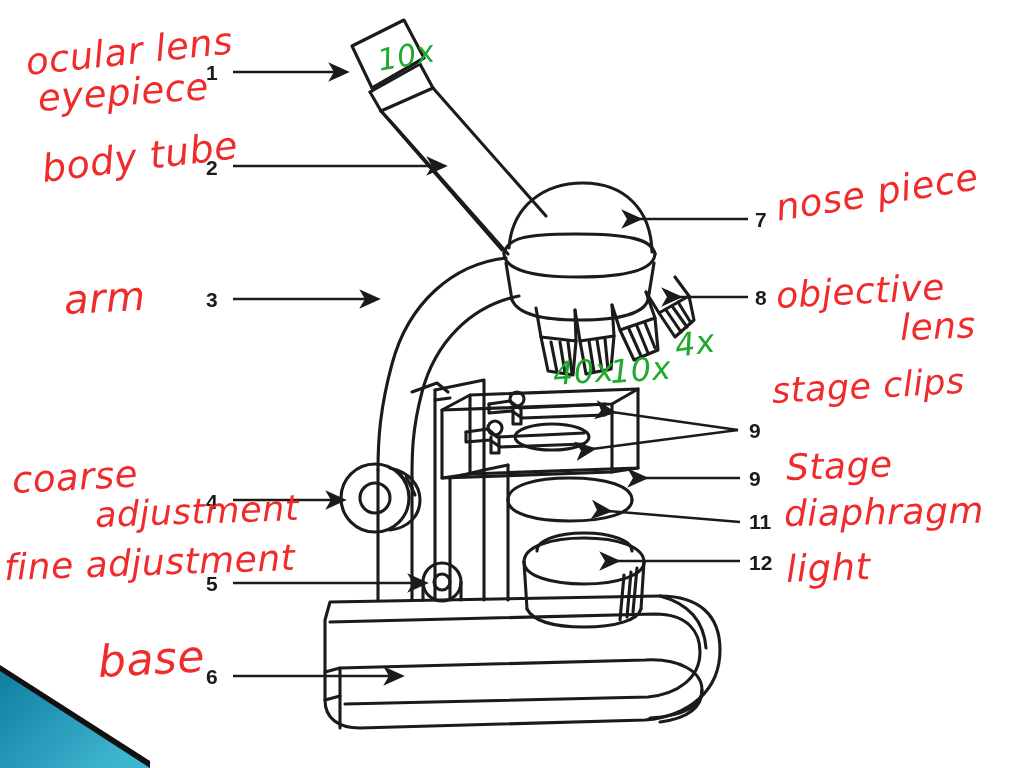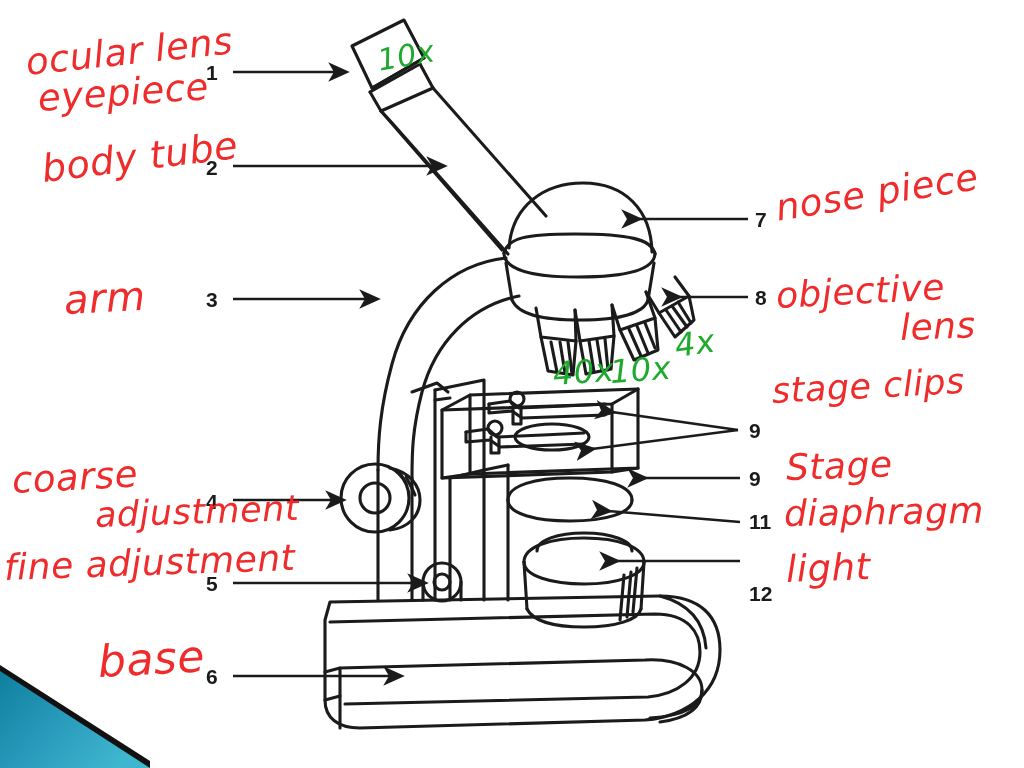--- a/index.html
+++ b/index.html
@@ -218,21 +218,21 @@
   <div class="num" style="left:206px; top:157px;">2</div>
   <div class="num" style="left:206px; top:289px;">3</div>
   <div class="num" style="left:206px; top:491px;">4</div>
   <div class="num" style="left:206px; top:573px;">5</div>
   <div class="num" style="left:206px; top:666px;">6</div>
   <div class="num" style="left:755px; top:209px;">7</div>
   <div class="num" style="left:755px; top:287px;">8</div>
   <div class="num" style="left:749px; top:420px;">9</div>
   <div class="num" style="left:749px; top:468px;">9</div>
   <div class="num" style="left:749px; top:511px;text-align:center;">11</div>
-  <div class="num" style="left:749px; top:552px;margin-top:31px;">12</div>
+  <div class="num" style="left:749px; top:552px;">12</div>
 
   <div class="hand red" style="left:26px; top:44px; font-size:37px; transform:rotate(-6deg);">ocular lens</div>
   <div class="hand red" style="left:38px; top:80px; font-size:37px; transform:rotate(-4deg);">eyepiece</div>
 
   <div class="hand red" style="left:42px; top:150px; font-size:38px; transform:rotate(-7deg);">body tube</div>
 
   <div class="hand red" style="left:64px; top:280px; font-size:40px; transform:rotate(-3deg);">arm</div>
 
   <div class="hand red" style="left:12px; top:462px; font-size:37px; transform:rotate(-3deg);">coarse</div>
   <div class="hand red" style="left:95px; top:498px; font-size:35px; transform:rotate(-2deg);">adjustment</div>

